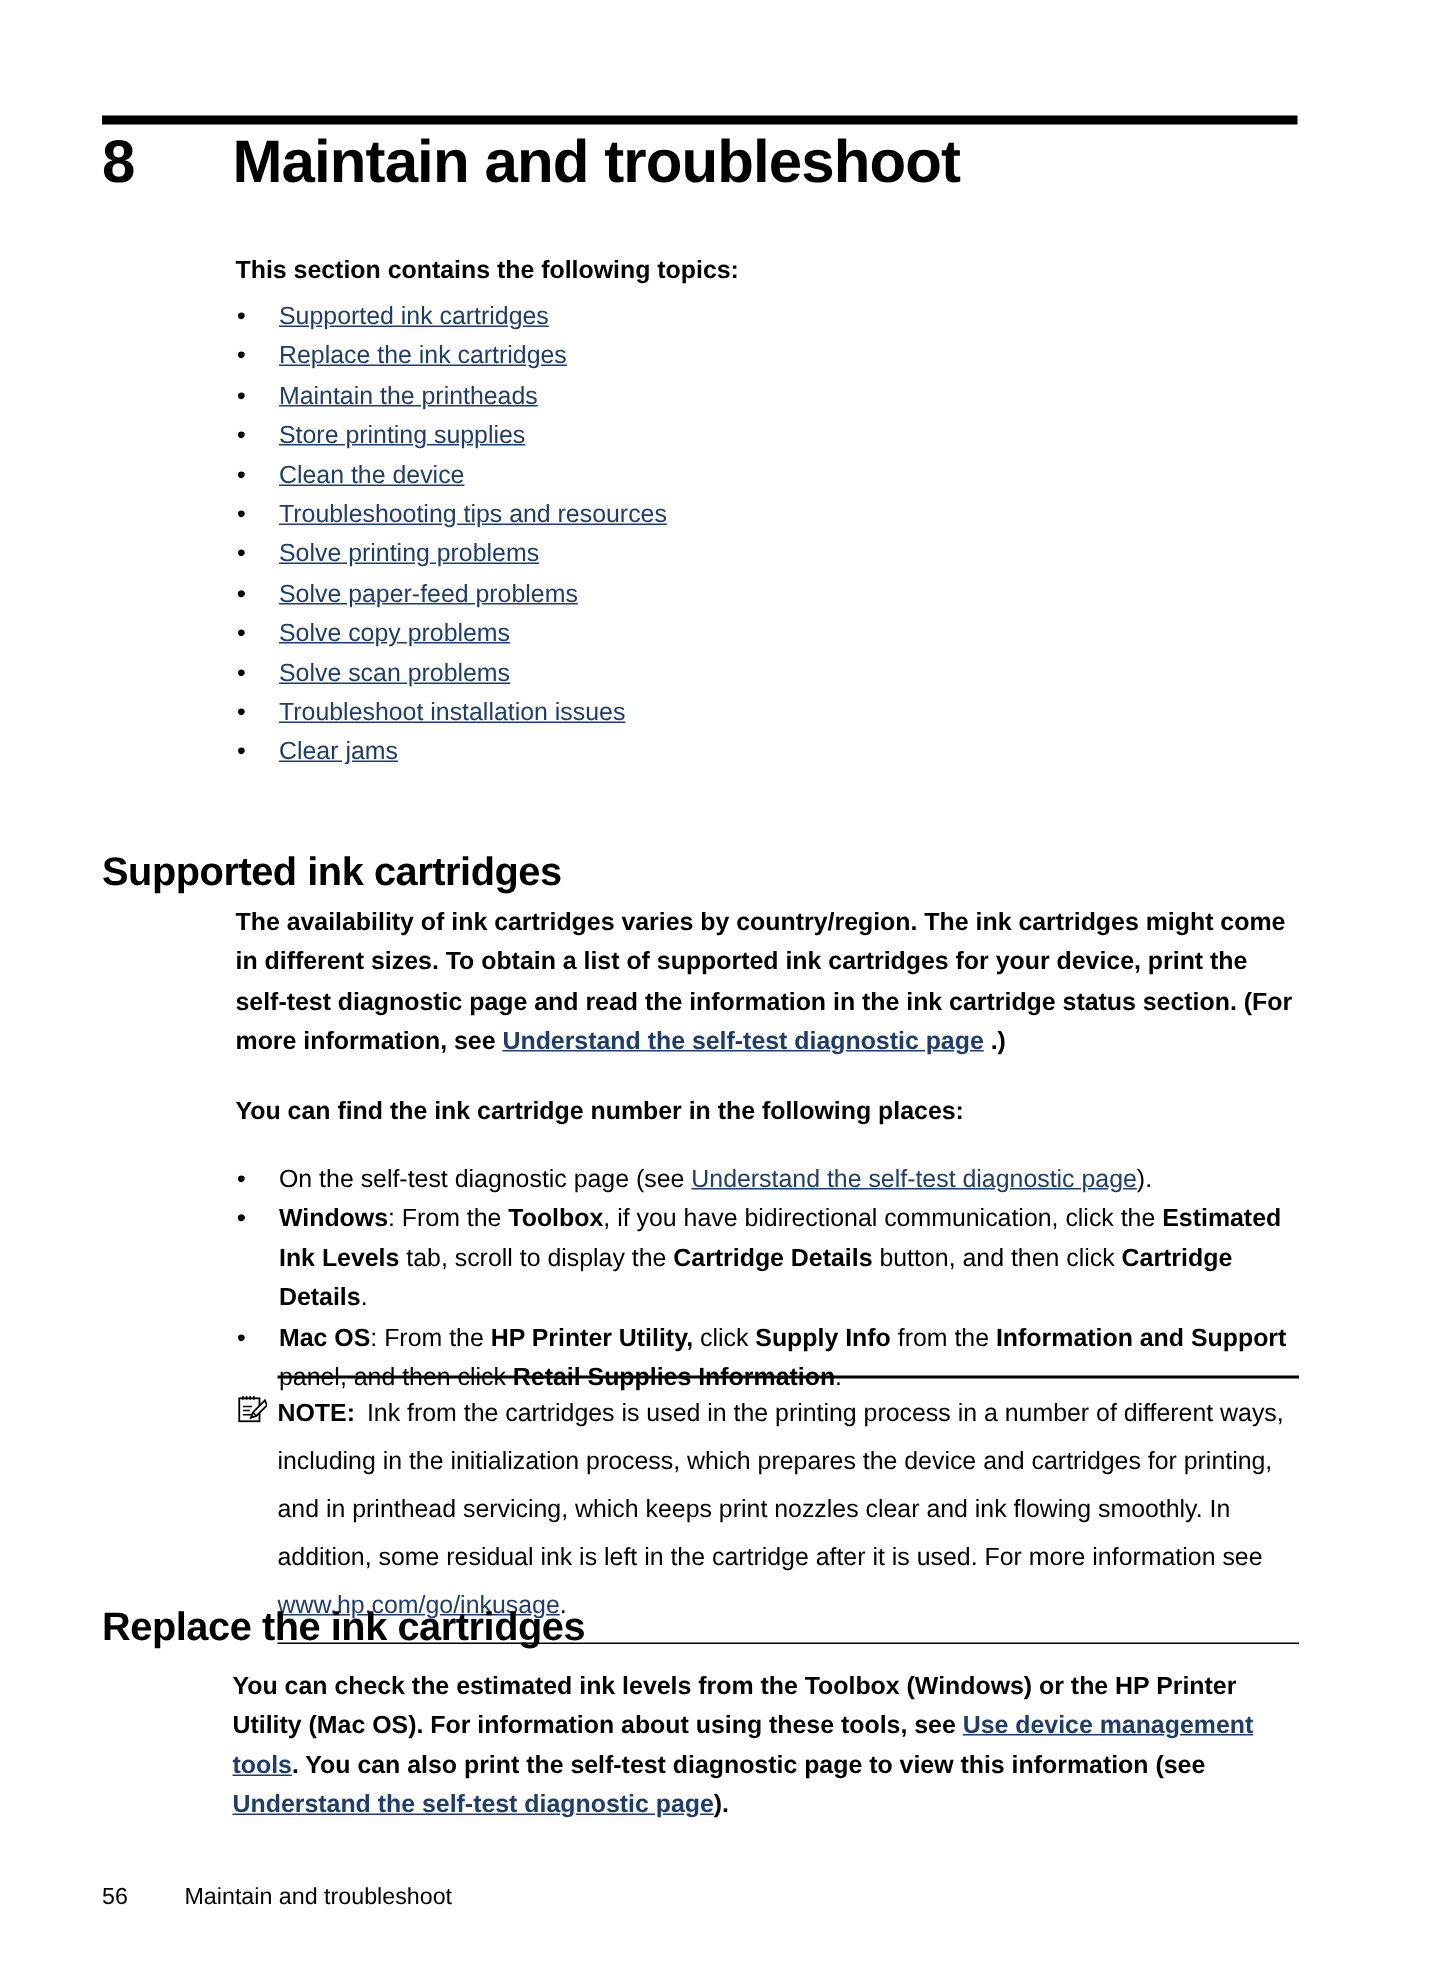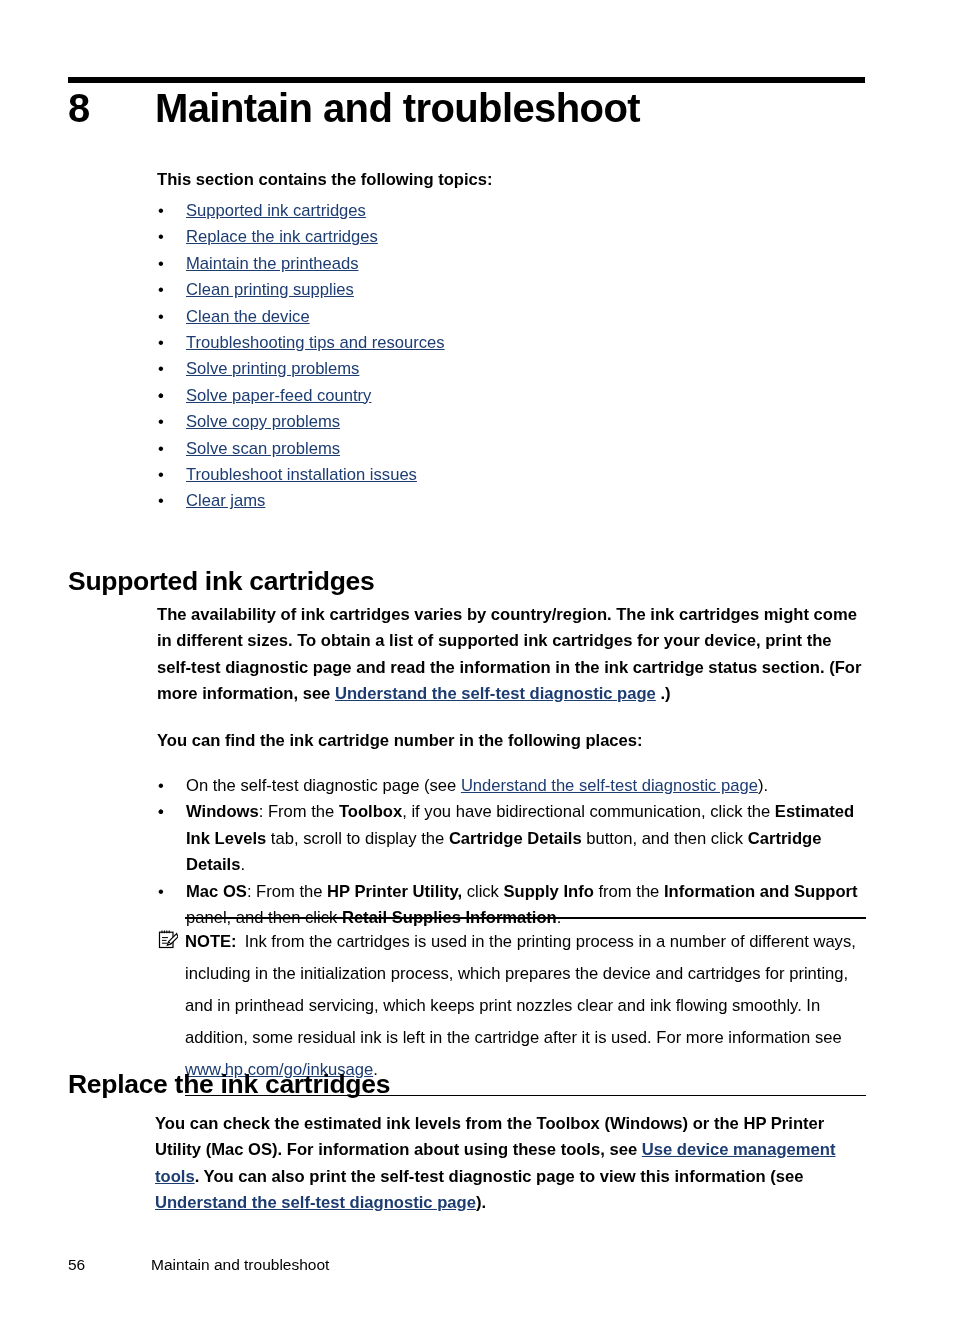--- a/index.html
+++ b/index.html
@@ -147,21 +147,20 @@
   }
 
   
   .footer {
     position: absolute;
     left: 68px;
     top: 1255px;
     font-size: 15.5px;
     line-height: 20px;
     display: flex;
-    gap: 28px;
   }
   .footer-pageno { width: 55px; }
   .footer-title { }
 
   b { font-weight: bold; }
 </style>
 </head>
 <body>
 
 <div class="page">
@@ -174,26 +173,26 @@
 
   <div class="body-col" style="top:167px;">
     <p class="para">This section contains the following topics:</p>
   </div>
 
   <div class="body-col" style="top:198px;">
     <ul class="bullets toc-list">
       <li><span class="bullet-dot">•</span><a class="doclink" href="#">Supported ink cartridges</a></li>
       <li><span class="bullet-dot">•</span><a class="doclink" href="#">Replace the ink cartridges</a></li>
       <li><span class="bullet-dot">•</span><a class="doclink" href="#">Maintain the printheads</a></li>
-      <li><span class="bullet-dot">•</span><a class="doclink" href="#">Clean printing supplies</a></li>
+      <li><span class="bullet-dot">•</span><a class="doclink" href="#">Store printing supplies</a></li>
       <li><span class="bullet-dot">•</span><a class="doclink" href="#">Clean the device</a></li>
       <li><span class="bullet-dot">•</span><a class="doclink" href="#">Troubleshooting tips and resources</a></li>
       <li><span class="bullet-dot">•</span><a class="doclink" href="#">Solve printing problems</a></li>
       <li><span class="bullet-dot">•</span></li>
-      <li><span class="bullet-dot">•</span><a class="doclink" href="#">Solve paper-feed country</a></li>
+      <li><span class="bullet-dot">•</span><a class="doclink" href="#">Solve paper-feed problems</a></li>
       <li><span class="bullet-dot">•</span><a class="doclink" href="#">Solve copy problems</a></li>
       <li><span class="bullet-dot">•</span><a class="doclink" href="#">Solve scan problems</a></li>
       <li><span class="bullet-dot">•</span><a class="doclink" href="#">Troubleshoot installation issues</a></li>
       <li><span class="bullet-dot">•</span><a class="doclink" href="#">Clear jams</a></li>
     </ul>
   </div>
 
   <h2 class="section-head" style="top:568px;">Supported ink cartridges</h2>
 
   <div class="body-col" style="top:602px;">

